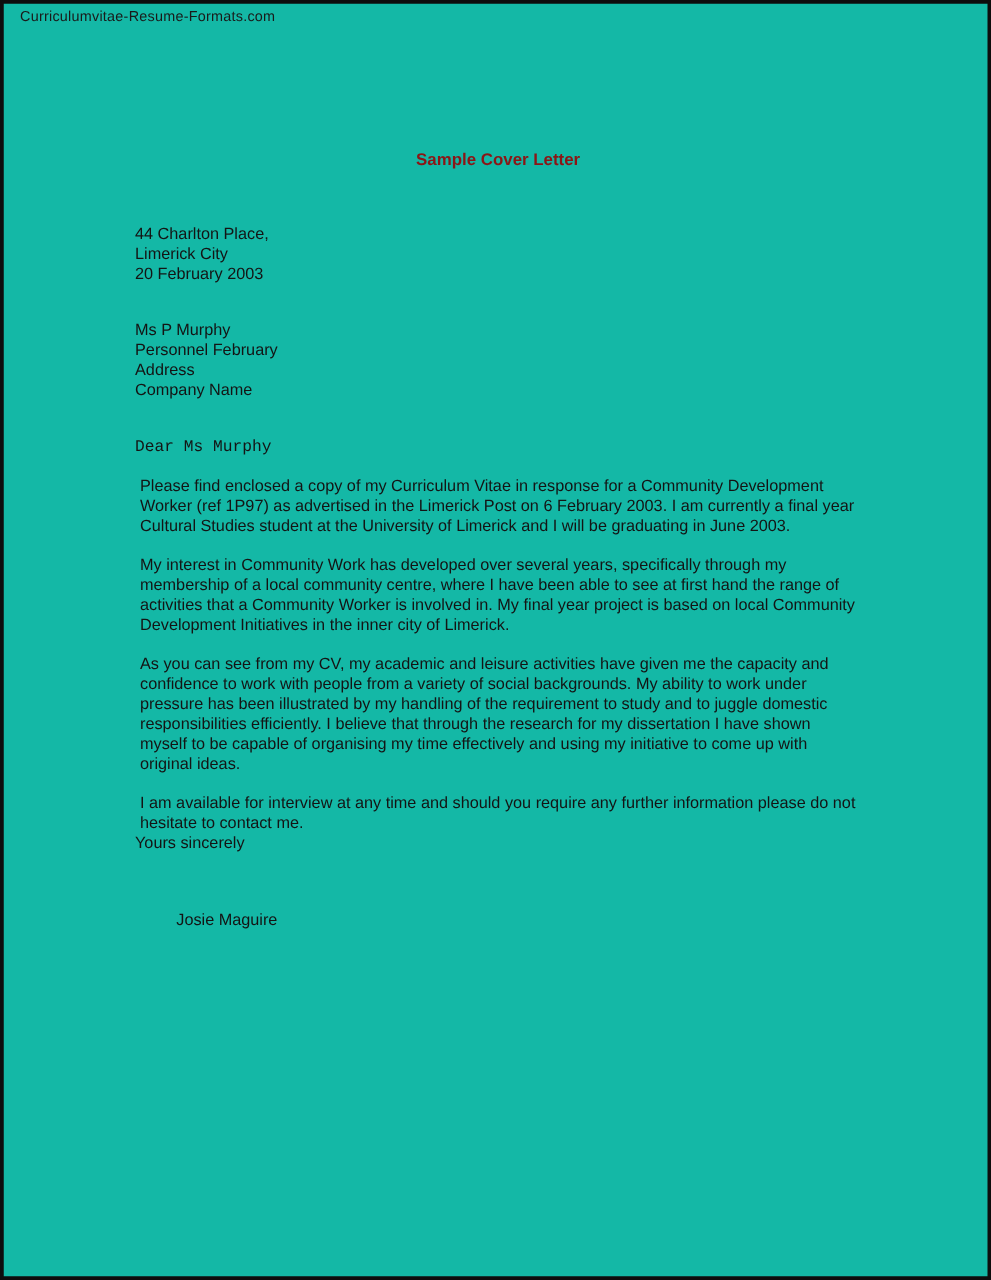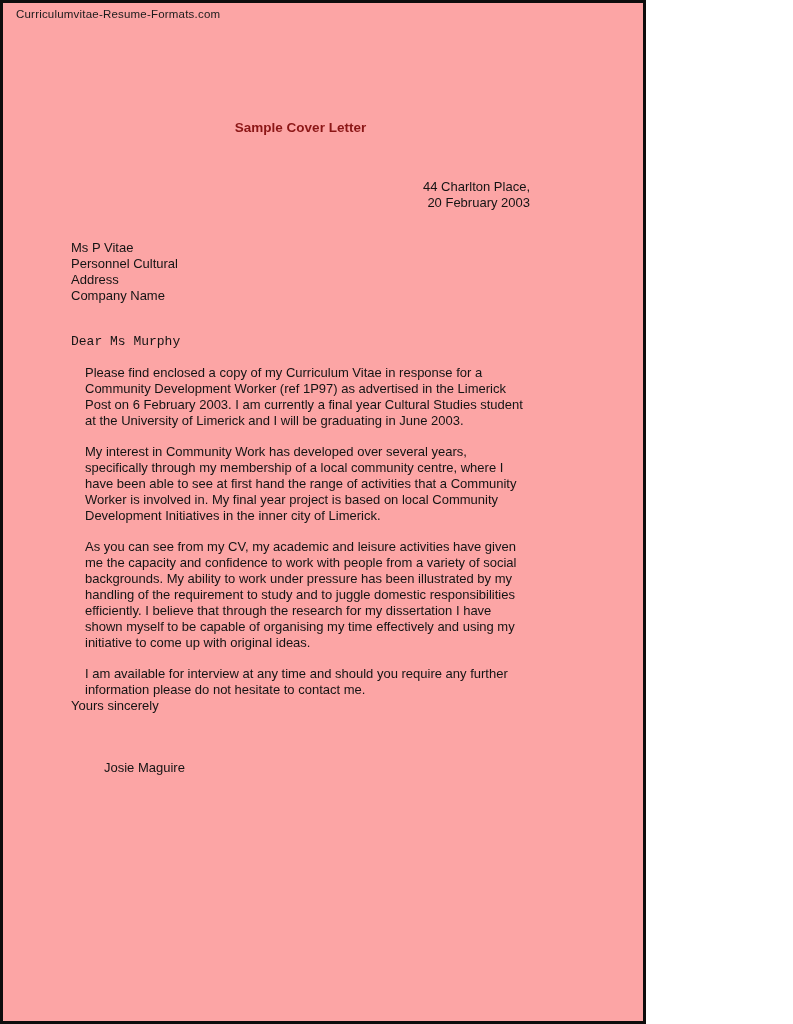--- a/index.html
+++ b/index.html
@@ -3,67 +3,67 @@
 <meta charset="utf-8">
 <style>
   html, body {
     margin: 0;
     padding: 0;
     background: #ffffff;
     font-family: "Liberation Sans", "DejaVu Sans", sans-serif;
   }
   .page {
     position: relative;
-    width: 646px;
+    width: 793px;
     height: 1024px;
     box-sizing: border-box;
-    background: #fca5a5;
+    background: #14b8a6;
     border: 3px solid #0d0d0d;
     overflow: hidden;
     color: #141414;
   }
   .site-label {
     position: absolute;
     top: 5px;
     left: 13px;
     font-size: 11.5px;
     letter-spacing: 0.2px;
     color: #1a1a1a;
   }
   .letter {
     position: absolute;
     top: 0;
     left: 0;
-    right: 16px;
-    padding-left: 68px;
+    right: 4px;
+    padding-left: 105px;
     padding-right: 97px;
     font-size: 13px;
     line-height: 16px;
   }
   .letter-title {
     margin-top: 117px;
     text-align: center;
     font-size: 13.5px;
     font-weight: bold;
     color: #8b1616;
   }
   .sender-address {
     margin-top: 43px;
-    text-align: right;
+    text-align: left;
   }
   .recipient-address {
     margin-top: 29px;
     text-align: left;
   }
   .salutation {
     margin-top: 30px;
     font-family: Liberation Mono, monospace;
   }
   .para {
-    margin: 15px 0 0 14px;
+    margin: 15px 0 0 4px;
   }
   .closing {
   }
   .signature {
     margin-top: 46px;
     margin-left: 33px;
   }
 </style>
 </head>
 <body>
@@ -71,26 +71,27 @@
 <div class="page">
 
   <div class="site-label">Curriculumvitae-Resume-Formats.com</div>
 
   <div class="letter">
 
     <div class="letter-title">Sample Cover Letter</div>
 
     <div class="sender-address">
       <div>44 Charlton Place,</div>
+      <div>Limerick City</div>
       <div>20 February 2003</div>
     </div>
 
     <div class="recipient-address">
-      <div>Ms P Vitae</div>
-      <div>Personnel Cultural</div>
+      <div>Ms P Murphy</div>
+      <div>Personnel February</div>
       <div>Address</div>
       <div>Company Name</div>
     </div>
 
     <div class="salutation">Dear Ms Murphy</div>
 
     <p class="para">Please find enclosed a copy of my Curriculum Vitae in response for a Community Development Worker (ref 1P97) as advertised in the Limerick Post on 6 February 2003.  I am currently a final year Cultural Studies student at the University of Limerick and I will be graduating in June 2003.</p>
 
     <p class="para">My interest in Community Work has developed over several years, specifically through my membership of a local community centre, where I have been able to see at first hand the range of activities that a Community Worker is involved in.  My final year project is based on local Community Development Initiatives in the inner city of Limerick.</p>
 

